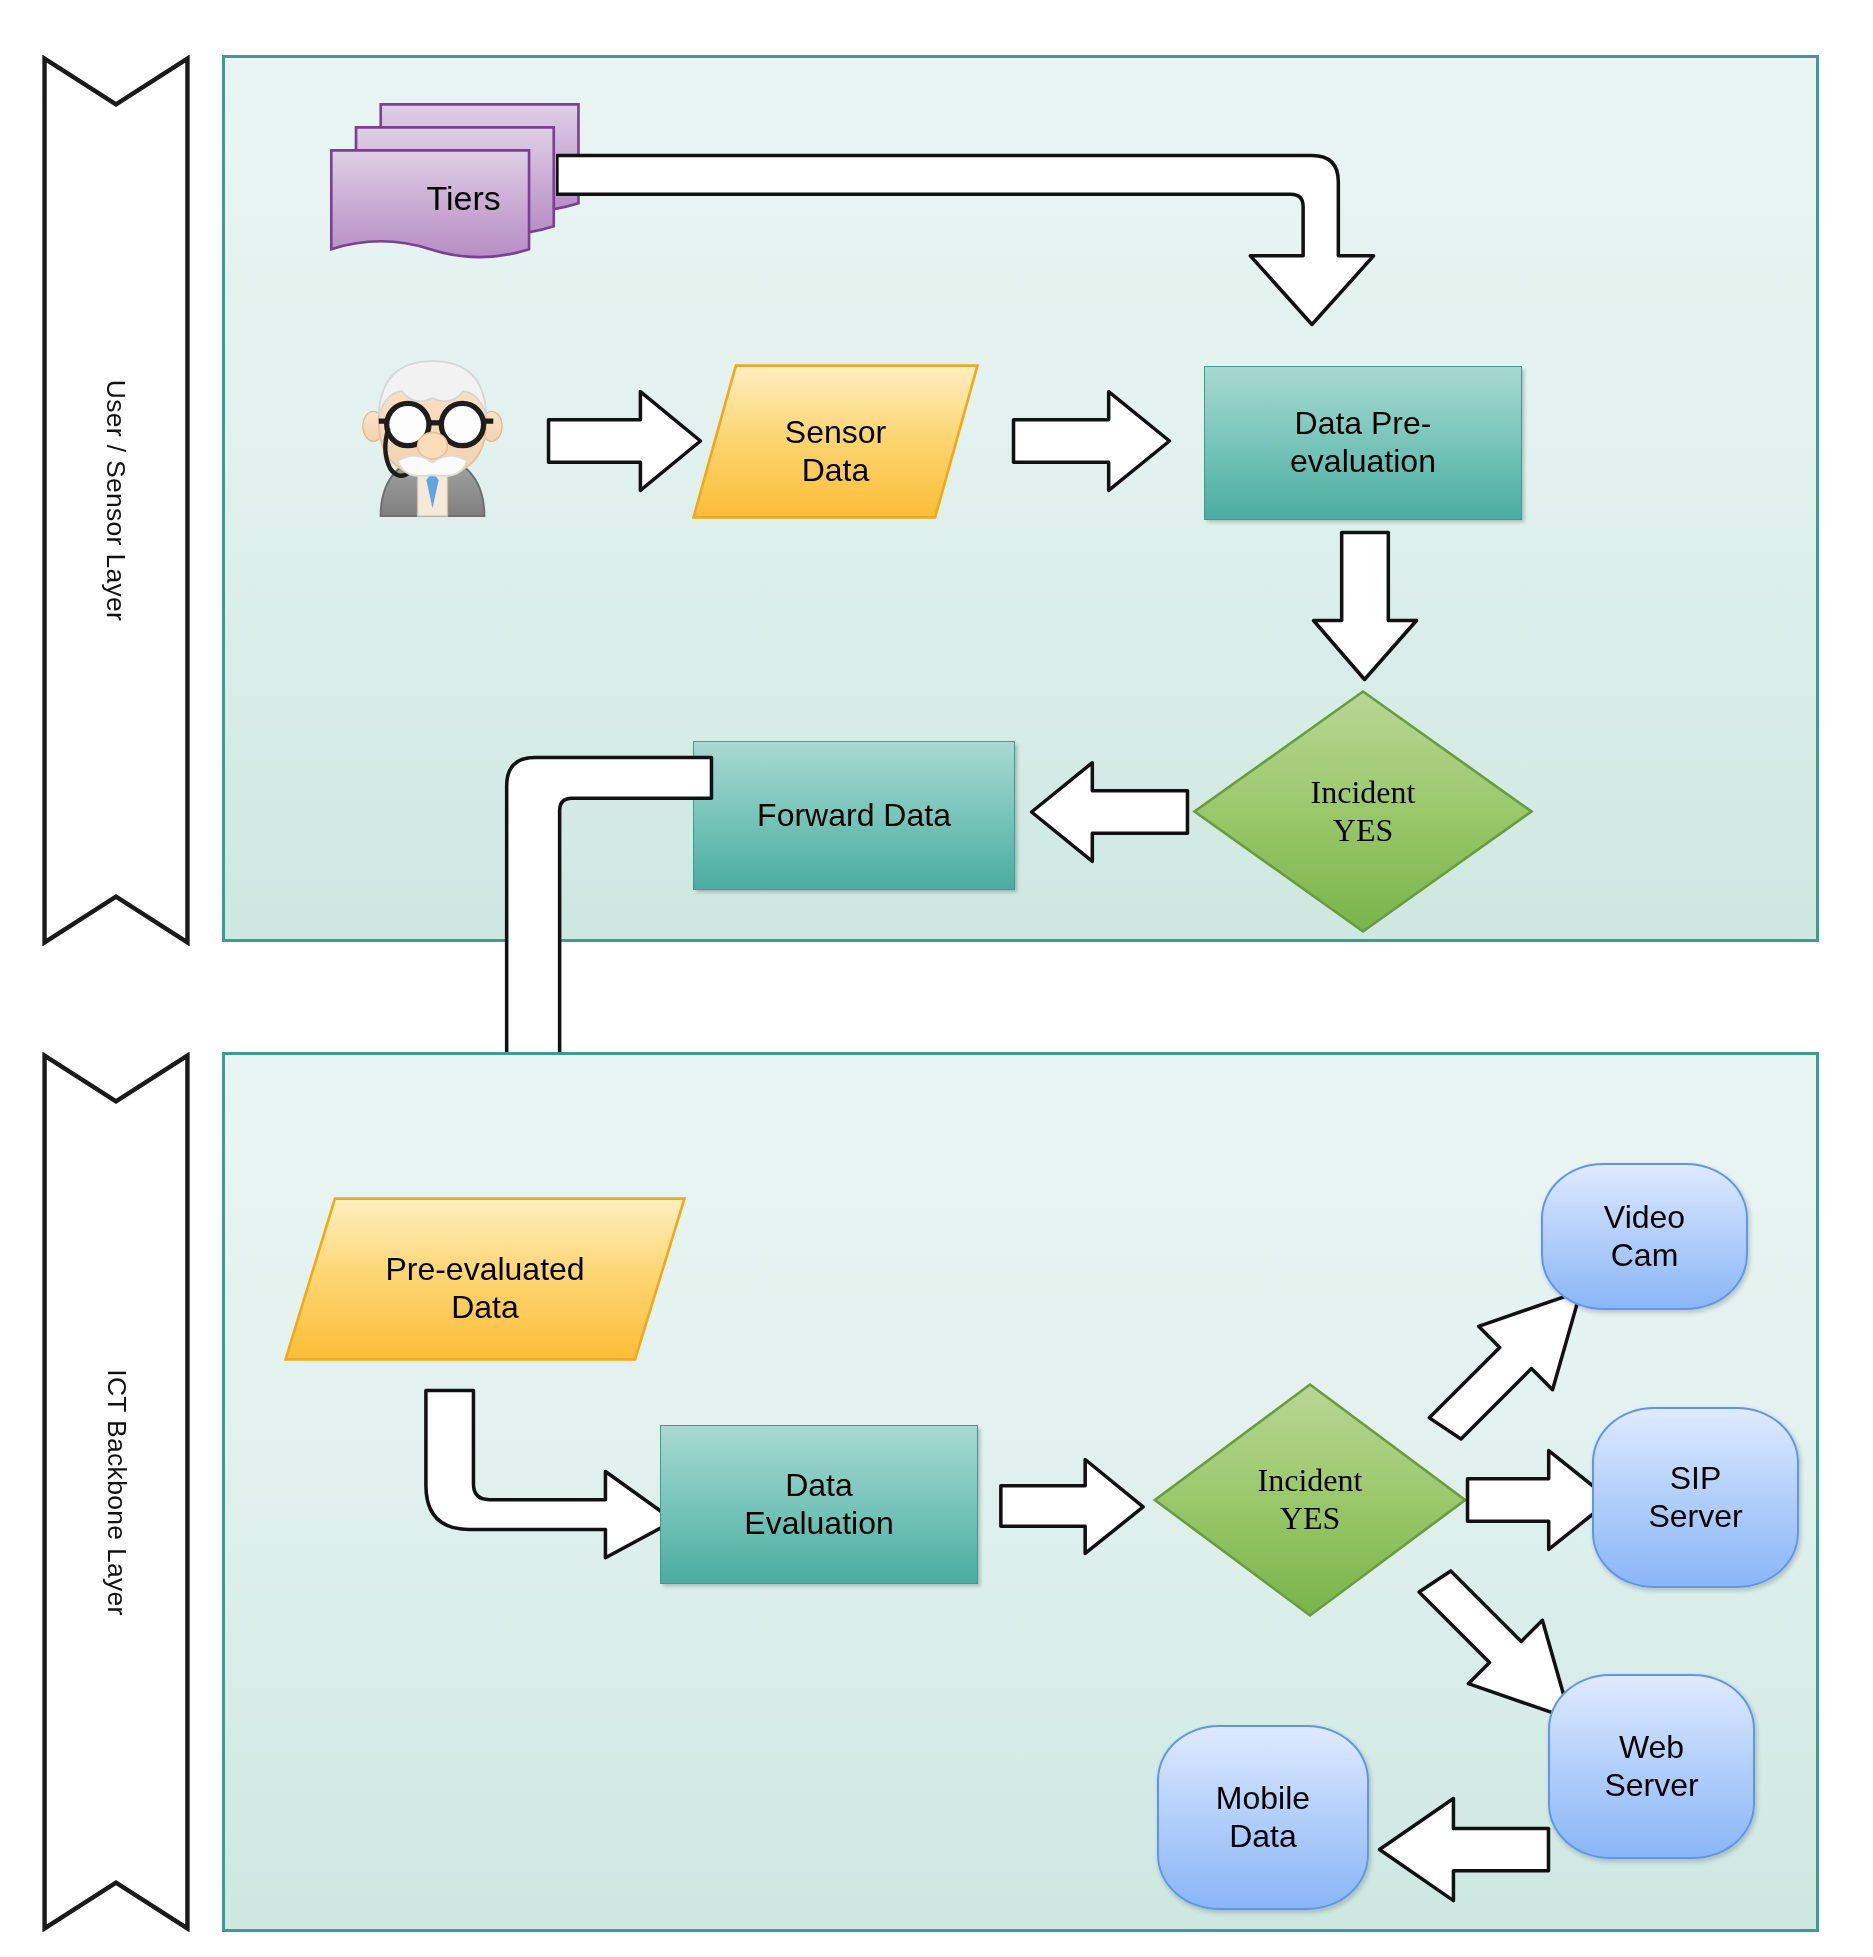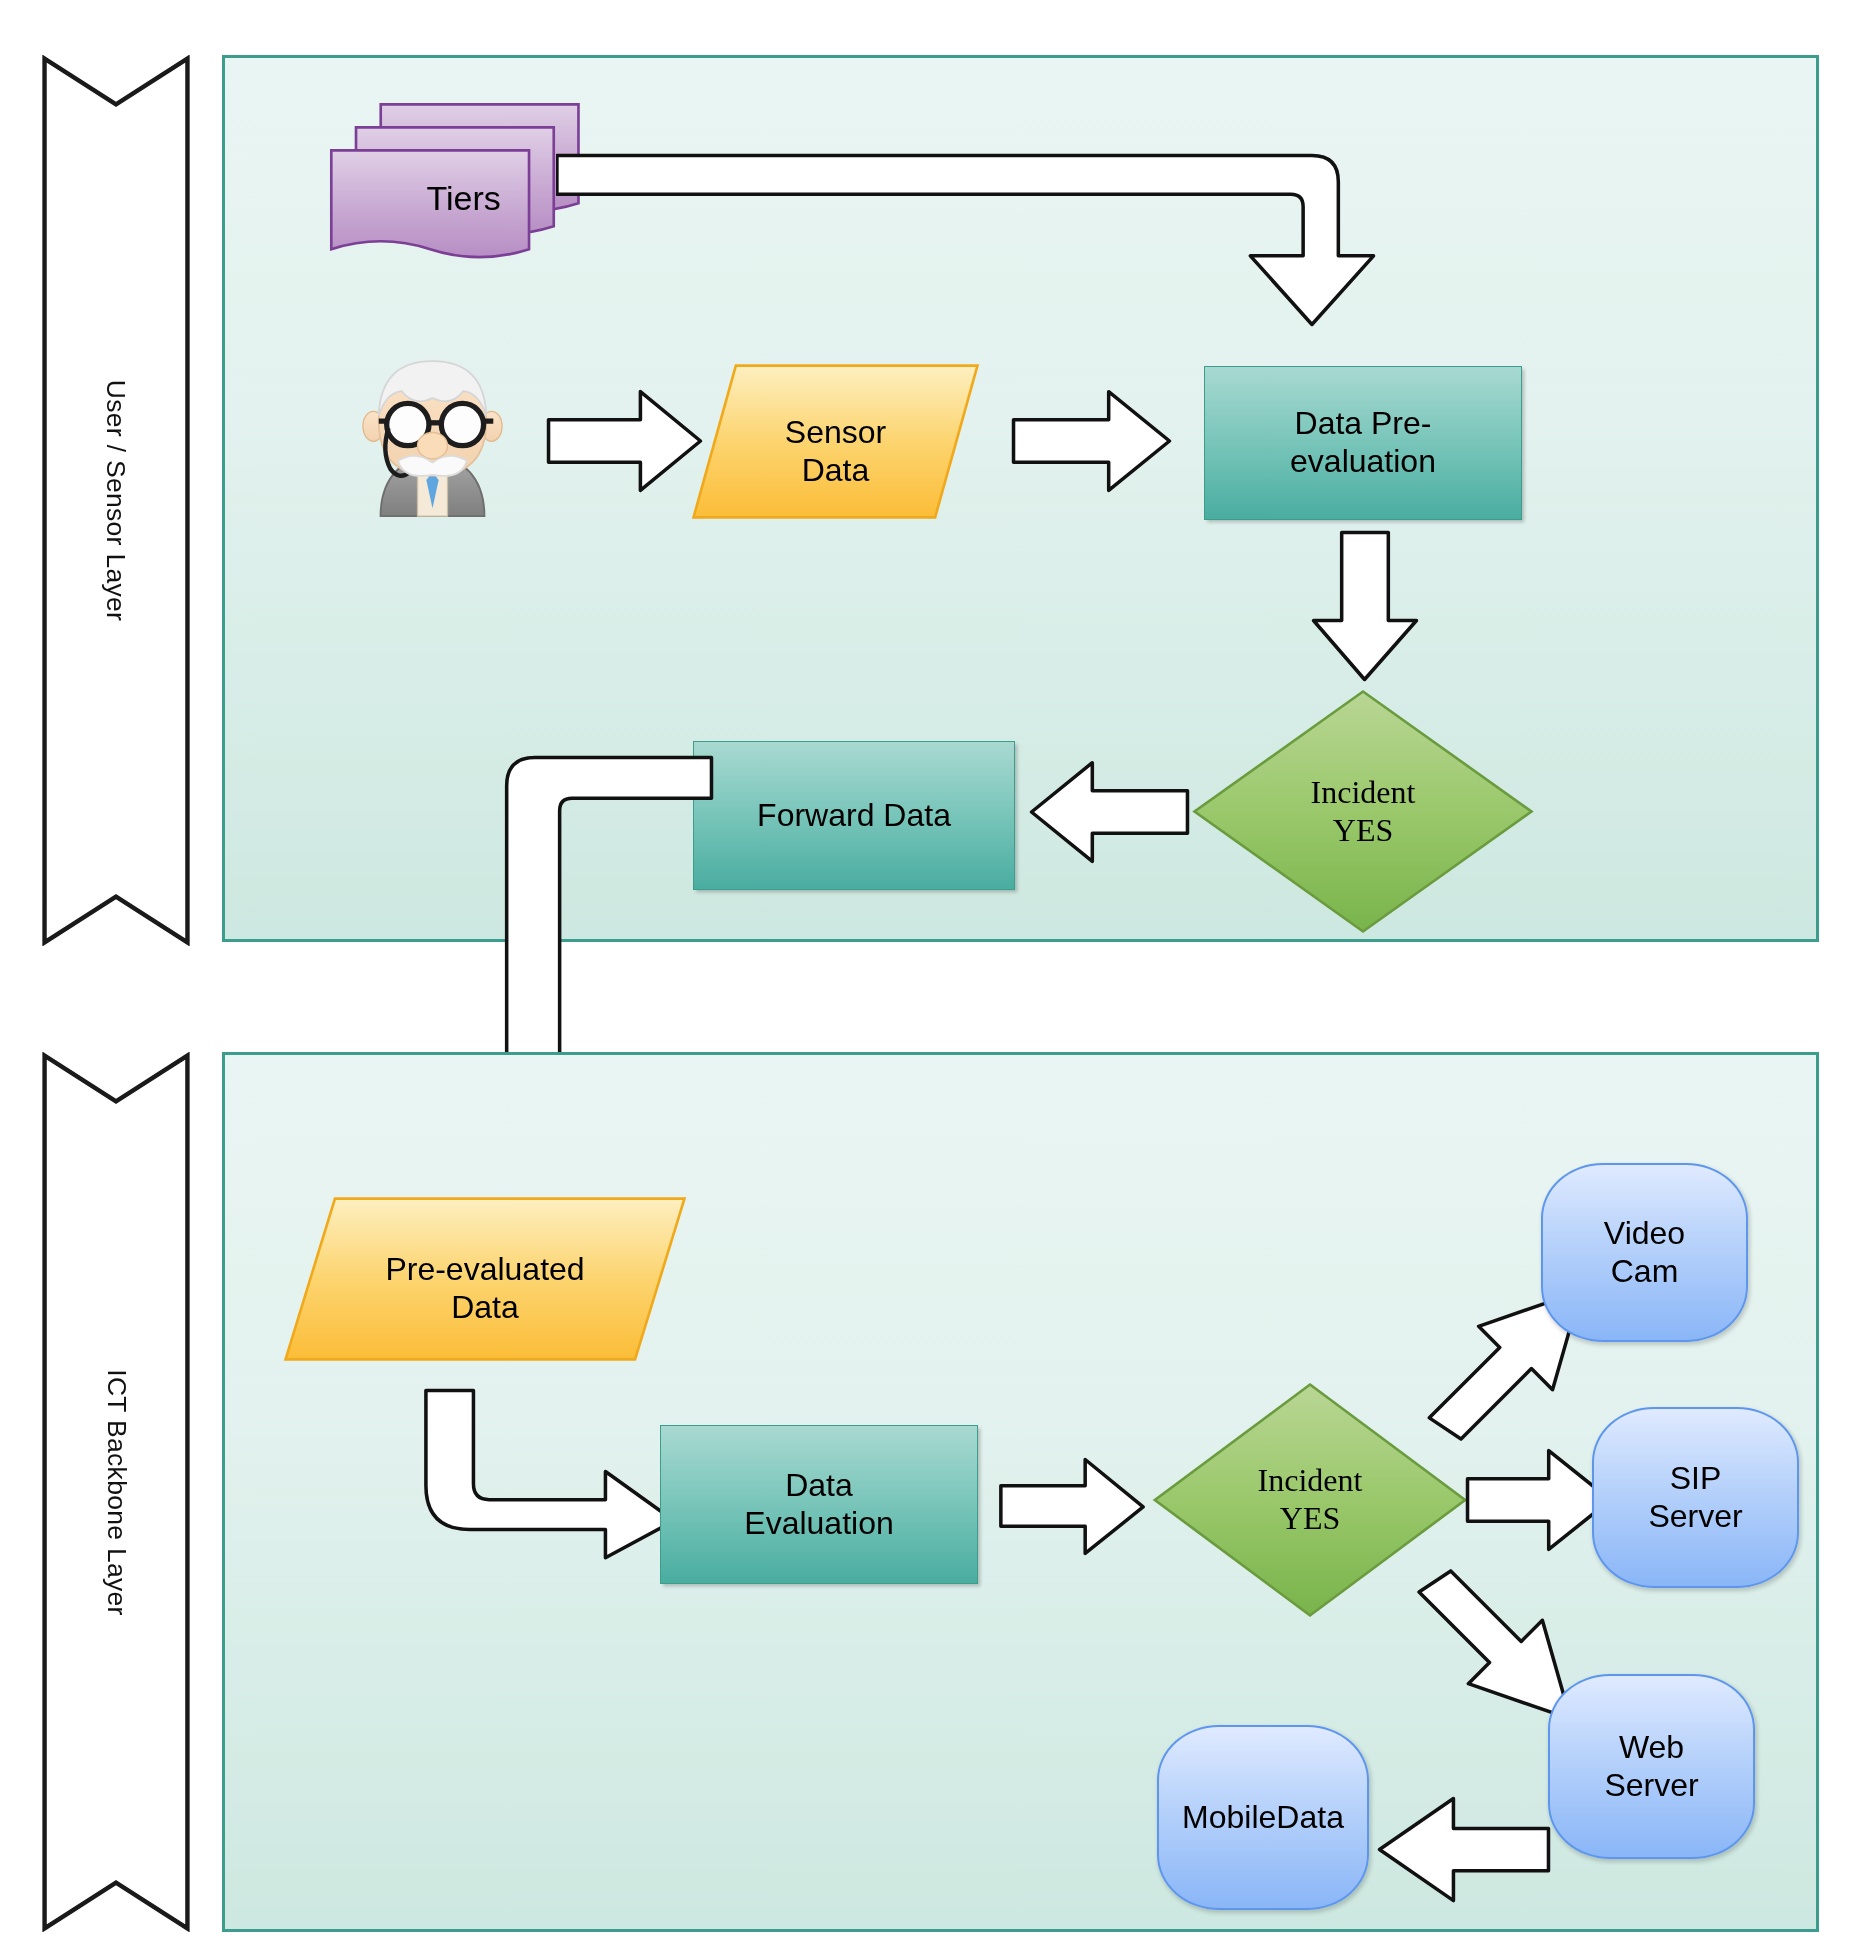--- a/index.html
+++ b/index.html
@@ -286,21 +286,21 @@
       <div>YES</div>
     </div>
   </div>
 
   <div class="arrow" style="left:1422px;top:1270px;width:203px;height:176px;">
     <svg width="203" height="176" viewBox="0 0 230 200">
       <path d="M8,168 L88,88 L64,64 L180,24 L148,136 L124,112 L44,192 Z" fill="#ffffff" stroke="#111111" stroke-width="4" stroke-linejoin="round"></path>
     </svg>
   </div>
 
-  <div class="node device" style="left:1541px;top:1163px;width:207px;height:179px;flex-direction:column;">
+  <div class="node device" style="left:1541px;top:1163px;width:207px;height:147px;flex-direction:column;">
     <div>Video</div>
     <div>Cam</div>
   </div>
 
   <div class="arrow" style="left:1464px;top:1447px;width:150px;height:106px;">
     <svg width="150" height="106" viewBox="0 0 170 120">
       <path d="M4,36 H96 V4 L166,60 L96,116 V84 H4 Z" fill="#ffffff" stroke="#111111" stroke-width="4" stroke-linejoin="round"></path>
     </svg>
   </div>
 
@@ -319,19 +319,19 @@
     <div>Web</div>
     <div>Server</div>
   </div>
 
   <div class="arrow" style="left:1376px;top:1795px;width:176px;height:110px;">
     <svg width="176" height="110" viewBox="0 0 200 125">
       <path d="M196,38 H88 V4 L4,62 L88,120 V86 H196 Z" fill="#ffffff" stroke="#111111" stroke-width="4" stroke-linejoin="round"></path>
     </svg>
   </div>
 
-  <div class="node device" style="left:1157px;top:1725px;width:212px;height:185px;flex-direction:row;">
+  <div class="node device" style="left:1157px;top:1725px;width:212px;height:185px;flex-direction:column;">
     <div>Mobile</div>
     <div>Data</div>
   </div>
 
 </div>
 
 
 </body></html>

